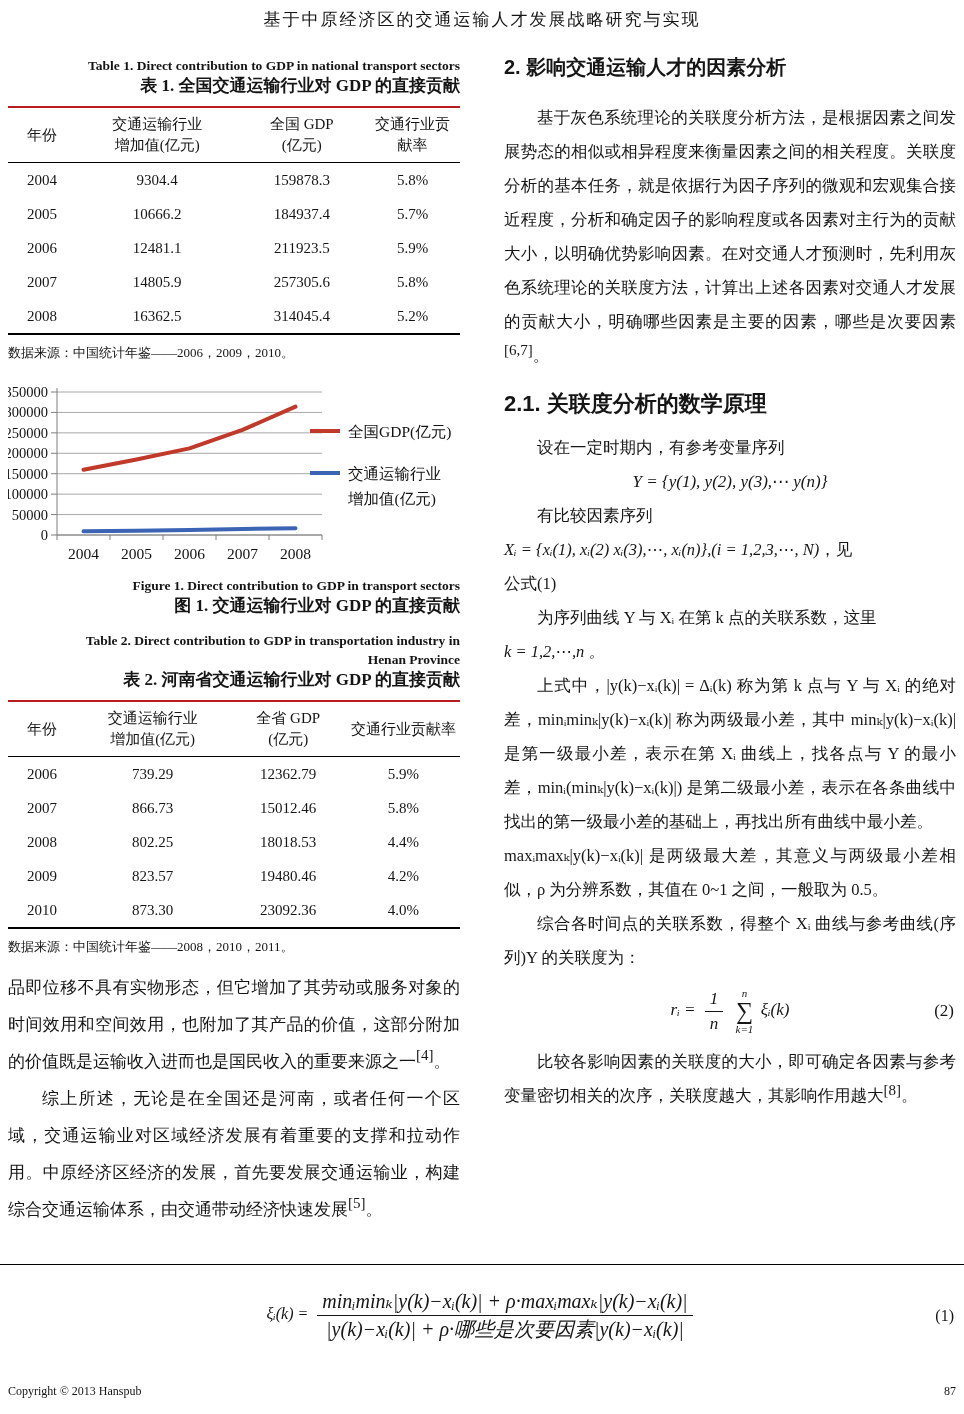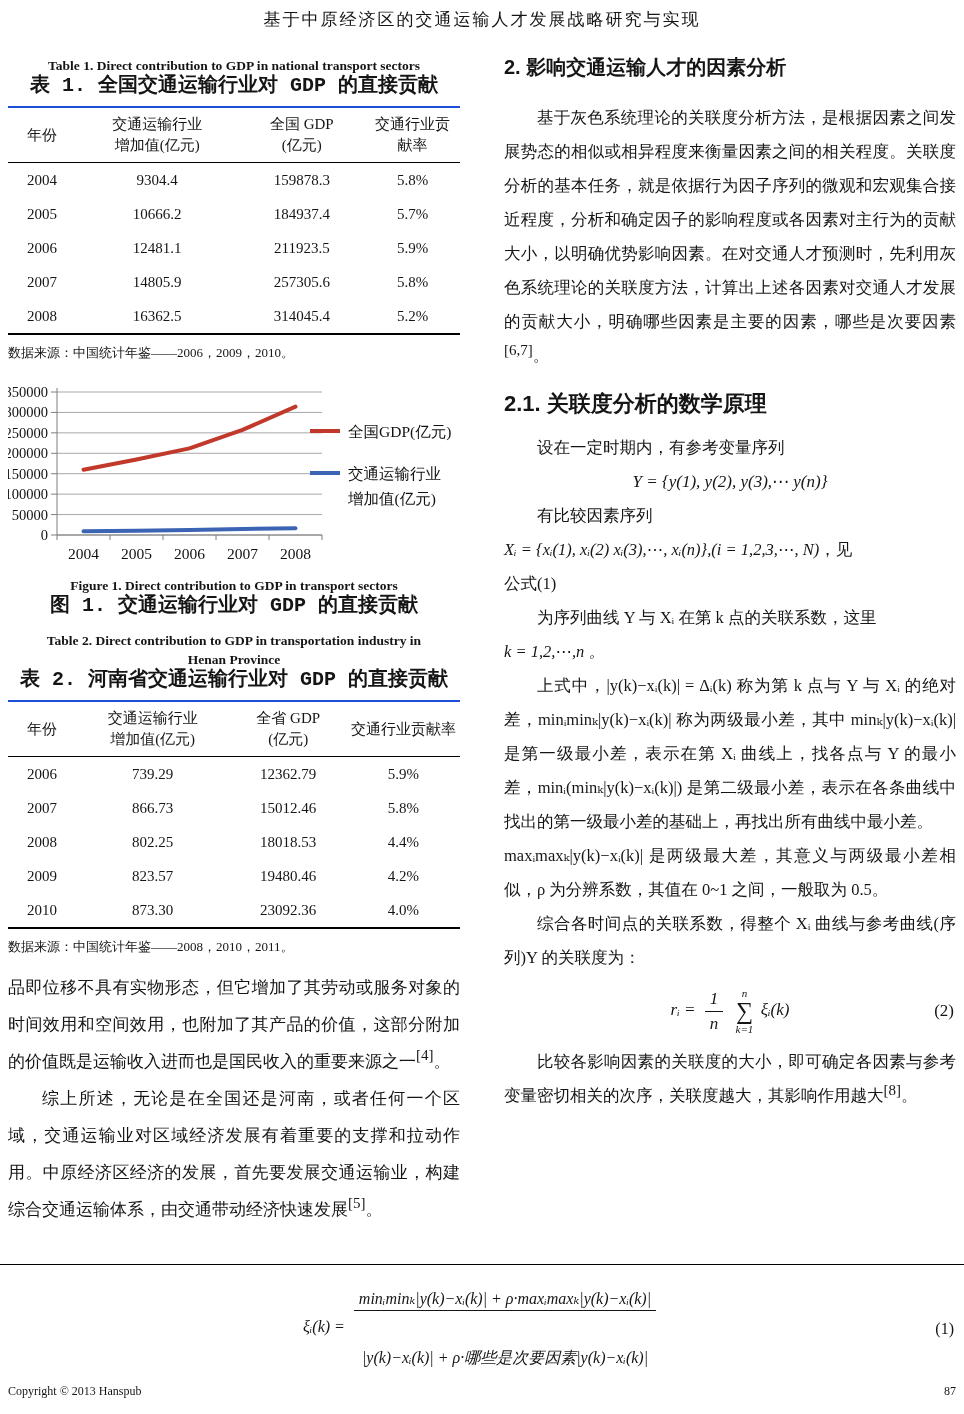--- a/index.html
+++ b/index.html
@@ -3,26 +3,26 @@
 <meta charset="utf-8">
 <style>
   html,body{margin:0;padding:0;background:#e8e8e8;}
   .page{position:relative;width:964px;height:1414px;background:#ffffff;margin:0 auto;
         font-family:"Liberation Serif","DejaVu Serif","DejaVu Sans",serif;color:#151515;overflow:hidden;}
   .header{position:absolute;top:8px;left:0;right:0;text-align:center;font-size:17px;letter-spacing:2px;}
   .cols{position:absolute;top:50px;left:8px;right:8px;height:1212px;display:flex;gap:44px;overflow:hidden;}
   .col{width:452px;flex:0 0 452px;}
 
   
-  .tbl-caption{text-align:center;font-weight:bold;margin-top:6px;}
+  .tbl-caption{text-align:right;font-weight:bold;margin-top:6px;}
   .cap-en{font-size:13.5px;line-height:19px;}
-  .cap-zh{font-size:20px;line-height:22px;font-family:Liberation Mono, monospace;}
-
-  
-  table{width:100%;border-collapse:collapse;margin-top:9px;border-top:2px solid #1d4ed8;border-bottom:2px solid #000;}
+  .cap-zh{font-size:17px;line-height:22px;font-family:Liberation Serif, serif;}
+
+  
+  table{width:100%;border-collapse:collapse;margin-top:9px;border-top:2px solid #b91c1c;border-bottom:2px solid #000;}
   thead th{border-bottom:1px solid #000;font-weight:normal;font-size:15px;line-height:21px;
            padding:6px 2px;white-space:pre-line;text-align:center;vertical-align:middle;}
   tbody td{font-size:15px;text-align:center;height:32px;vertical-align:middle;}
   .source{font-size:13px;margin-top:9px;line-height:17px;}
 
   
   .chart{margin-top:10px;}
   svg{font-family:"Liberation Serif","DejaVu Serif","DejaVu Sans",serif;}
   .tick{font-size:14.5px;fill:#111;}
   .xtick{font-size:15.5px;fill:#111;}
@@ -47,21 +47,21 @@
   .frac{display:inline-flex;flex-direction:column;vertical-align:middle;text-align:center;margin:0 5px;}
   .frac .ft{border-bottom:1.4px solid #151515;padding:1px 5px;line-height:1.25;}
   .frac .fb{padding:1px 5px;line-height:1.25;}
   .sum{display:inline-flex;flex-direction:column;align-items:center;vertical-align:middle;line-height:1;margin:0 3px;font-style:normal;}
   .sum .sl{font-size:11px;font-style:italic;line-height:1.1;}
   .sum .sg{font-size:24px;line-height:1;}
 
   
   .rule{position:absolute;left:0;right:0;top:1264px;border-top:1.5px solid #000;}
   .f1wrap{position:absolute;left:8px;right:8px;top:1288px;text-align:center;font-size:16px;}
-  .f1wrap .frac{font-size:16px;gap:36px;}
+  .f1wrap .frac{font-size:20px;}
   .footer{position:absolute;left:8px;right:8px;top:1384px;display:flex;justify-content:space-between;font-size:12px;}
 </style>
 </head>
 <body>
 
 <div class="page">
 
   <div class="header">基于中原经济区的交通运输人才发展战略研究与实现</div>
 
   <div class="cols">

